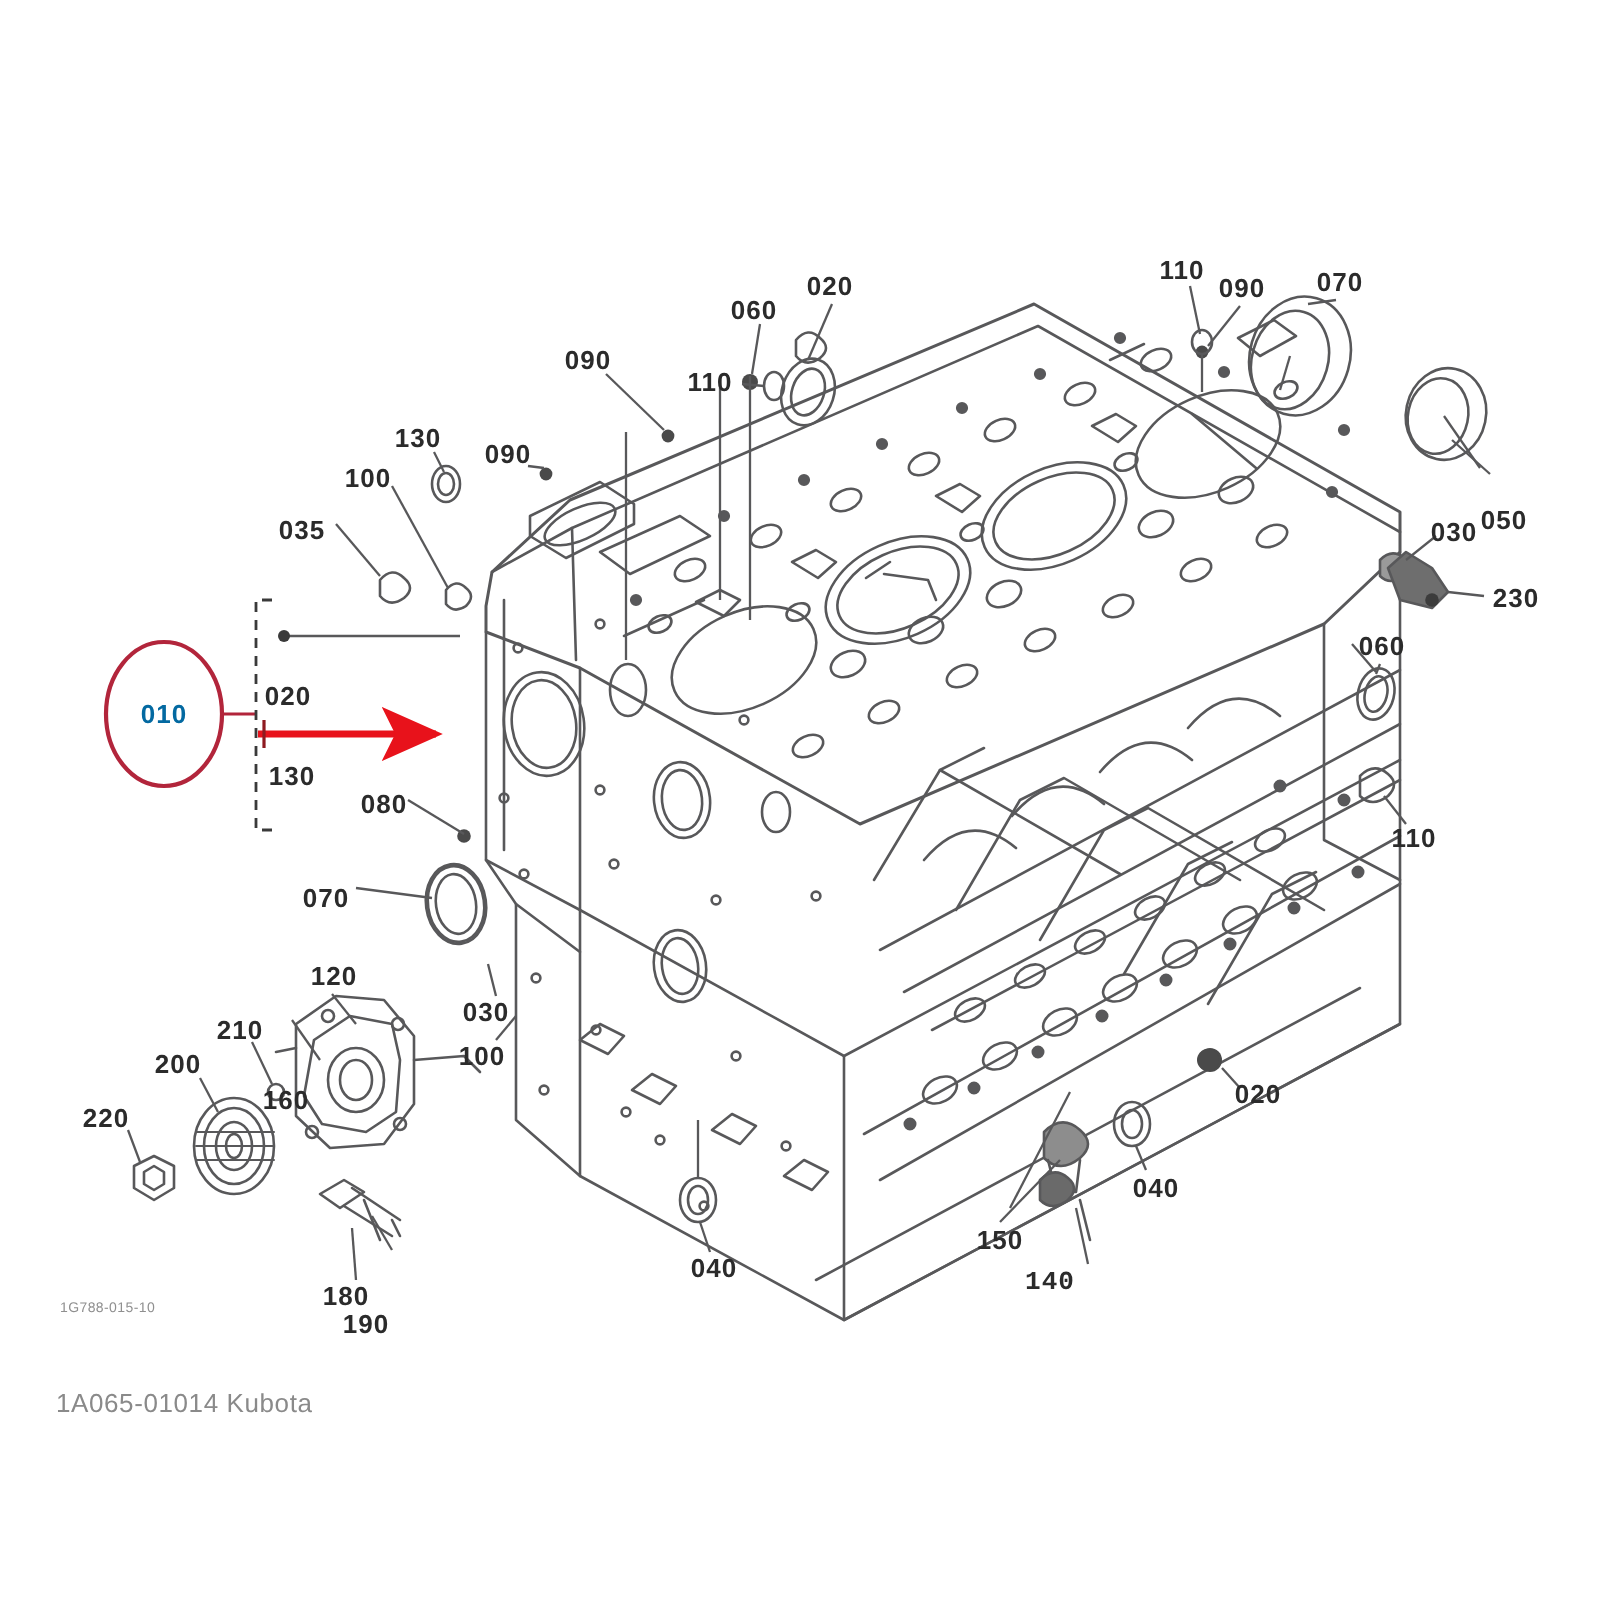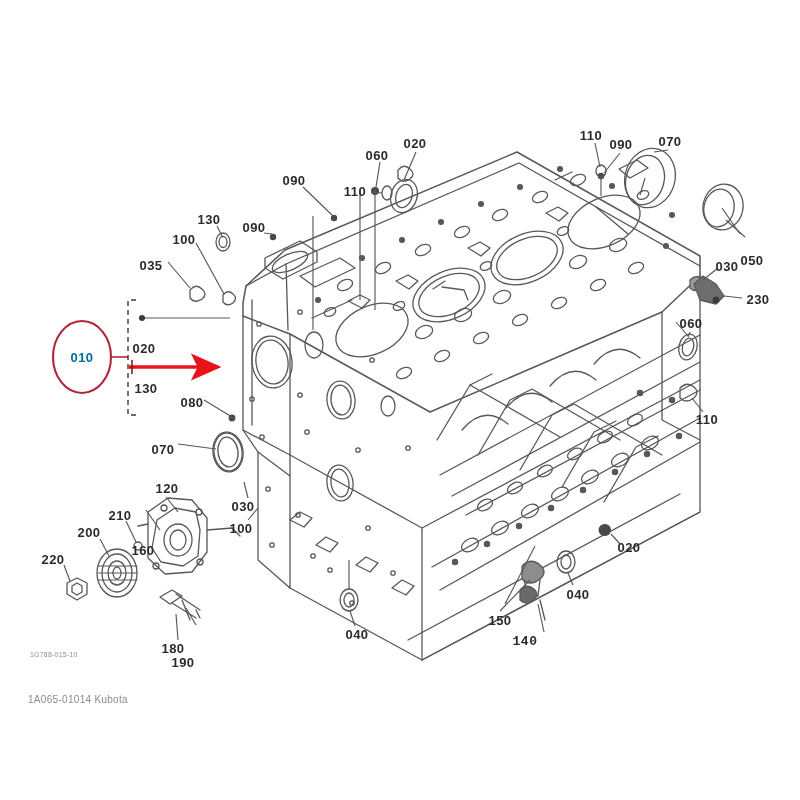--- a/index.html
+++ b/index.html
@@ -47,21 +47,21 @@
   }
   #footer-code {
     left: 30px;
     top: 651px;
     font-size: 7px;
     letter-spacing: 0.2px;
   }
   #footer-part {
     left: 28px;
     top: 694px;
-    font-size: 10px;
+    font-size: 13px;
     color: #8a8a8a;
     letter-spacing: 0.3px;
   }
 </style>
 </head>
 <body>
 
 <div id="page">
 
   <svg id="diagram-svg" viewBox="0 0 800 800">

